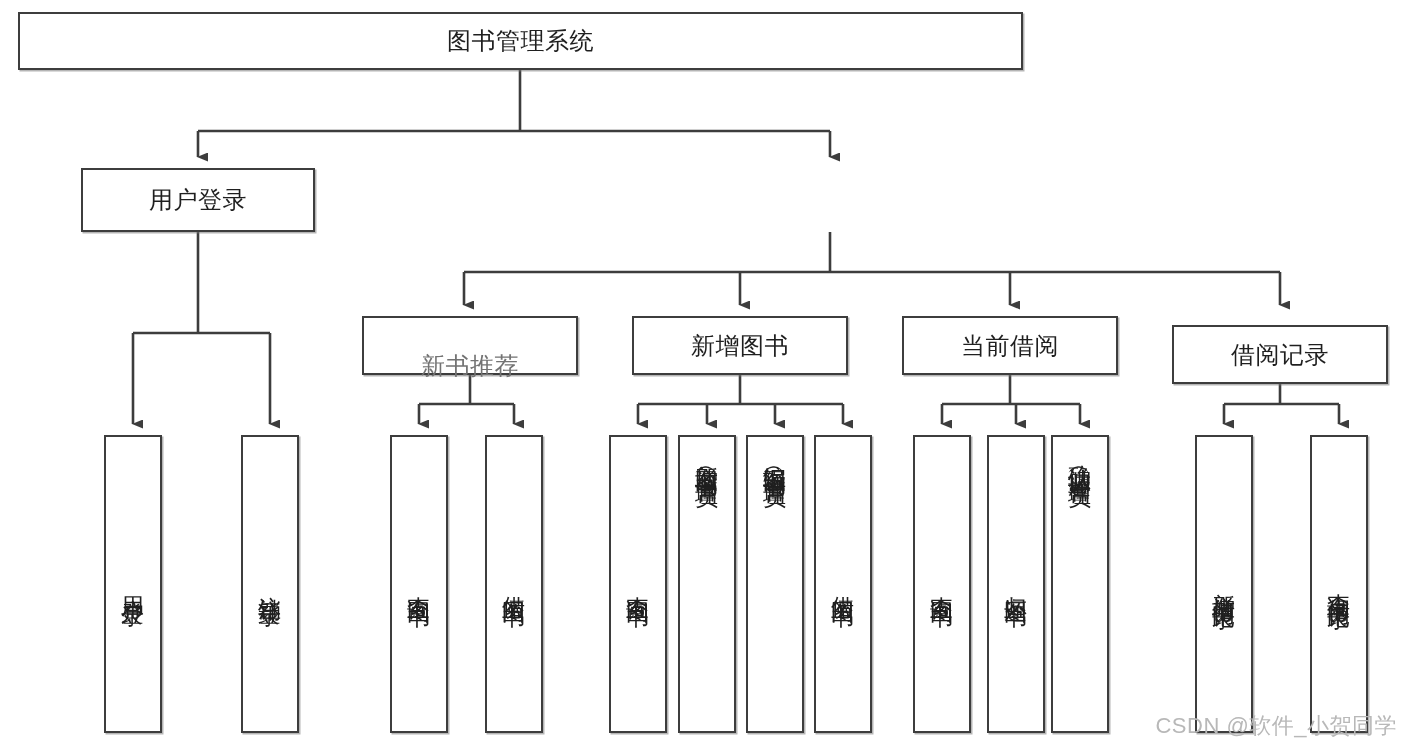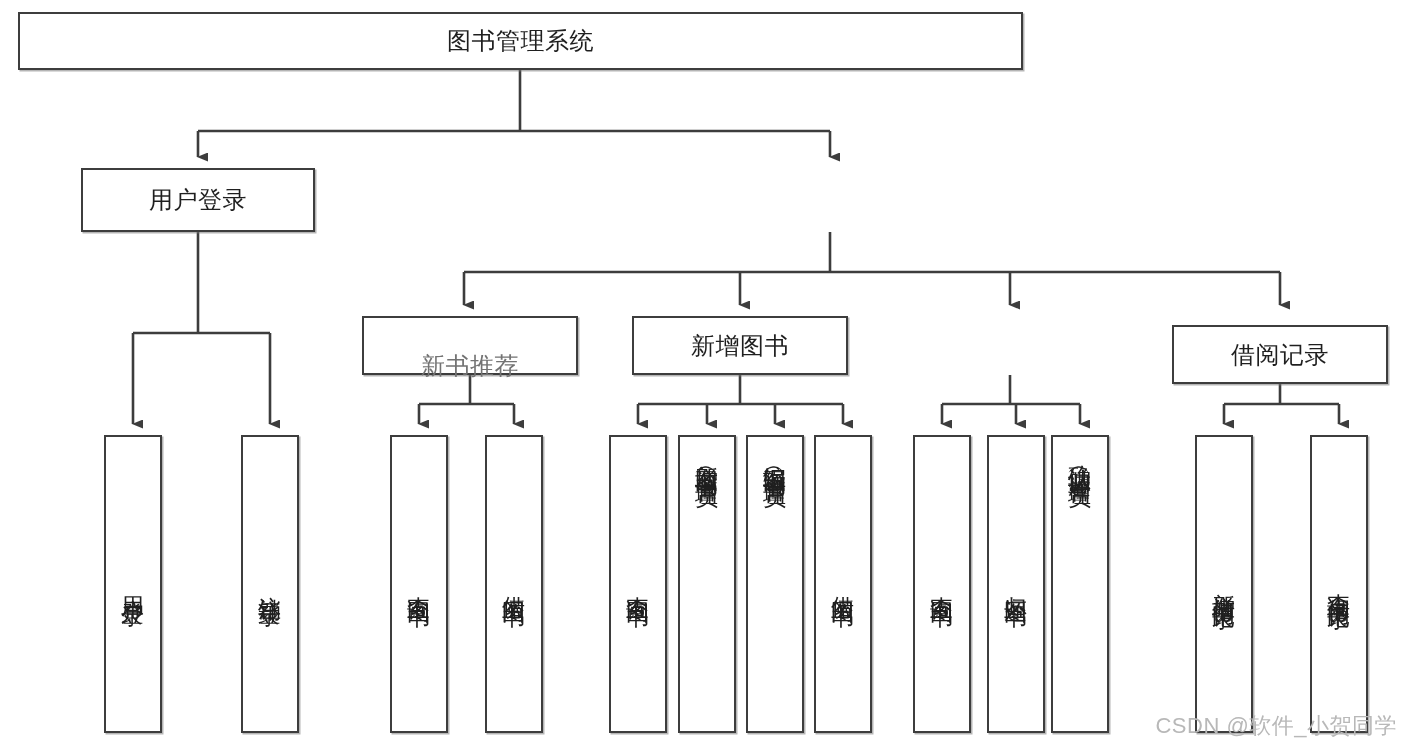--- a/index.html
+++ b/index.html
@@ -136,20 +136,23 @@
   <div class="node-box" style="left: 81px; top: 168px; width: 234px; height: 64px; border-color: rgb(61, 61, 61); background: rgb(255, 255, 255);">
     <span class="node-label" style="color: rgb(31, 31, 31);">用户登录</span>
   </div>
 
   <div class="node-box" style="left: 362px; top: 316px; width: 216px; height: 59px; border-color: rgb(61, 61, 61); background: rgb(255, 255, 255);">
     <span class="node-label" style="color: #737373; margin-top: 41px;">新书推荐</span>
   </div>
   <div class="node-box" style="left: 632px; top: 316px; width: 216px; height: 59px; border-color: rgb(61, 61, 61); background: rgb(255, 255, 255);">
     <span class="node-label" style="color: rgb(31, 31, 31);">新增图书</span>
   </div>
+  <div class="node-box" style="left: 902px; top: 316px; width: 216px; height: 59px; border-color: rgb(61, 61, 61); background: rgb(255, 255, 255);">
+    <span class="node-label" style="color: rgb(31, 31, 31);">当前借阅</span>
+  </div>
   <div class="node-box" style="left: 1172px; top: 325px; width: 216px; height: 59px; border-color: rgb(61, 61, 61); background: rgb(255, 255, 255);">
     <span class="node-label" style="color: rgb(31, 31, 31);">借阅记录</span>
   </div>
 
   <div class="node-box vertical center-v" style="left: 104px; top: 435px; width: 58px; height: 298px; border-color: rgb(61, 61, 61); background: rgb(255, 255, 255);">
     <span class="node-label" style="color: rgb(31, 31, 31);">用户登录</span>
   </div>
   <div class="node-box vertical center-v" style="left: 241px; top: 435px; width: 58px; height: 298px; border-color: rgb(61, 61, 61); background: rgb(255, 255, 255);">
     <span class="node-label" style="color: rgb(31, 31, 31);">注销登录</span>
   </div>

